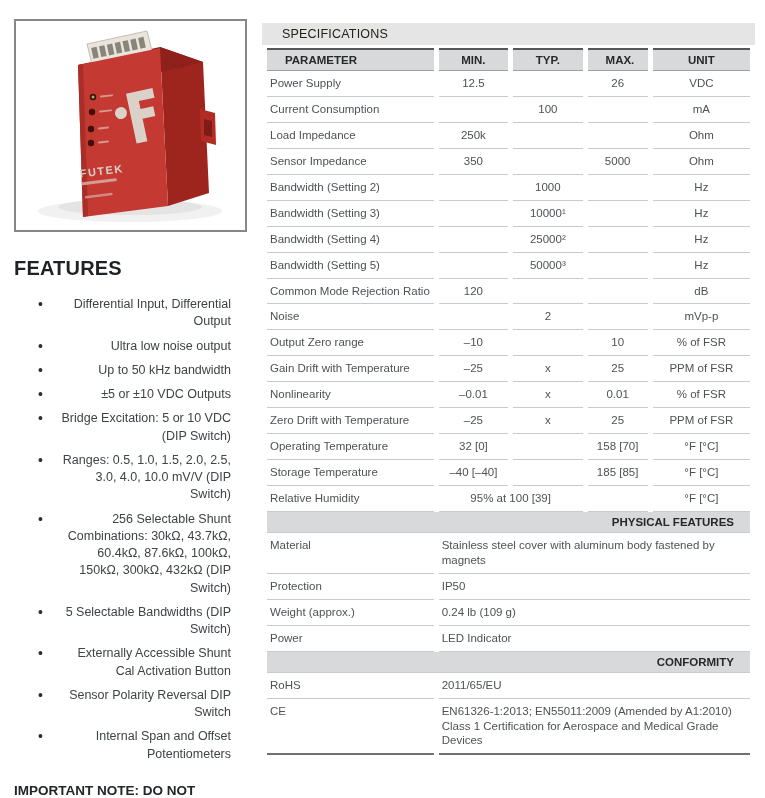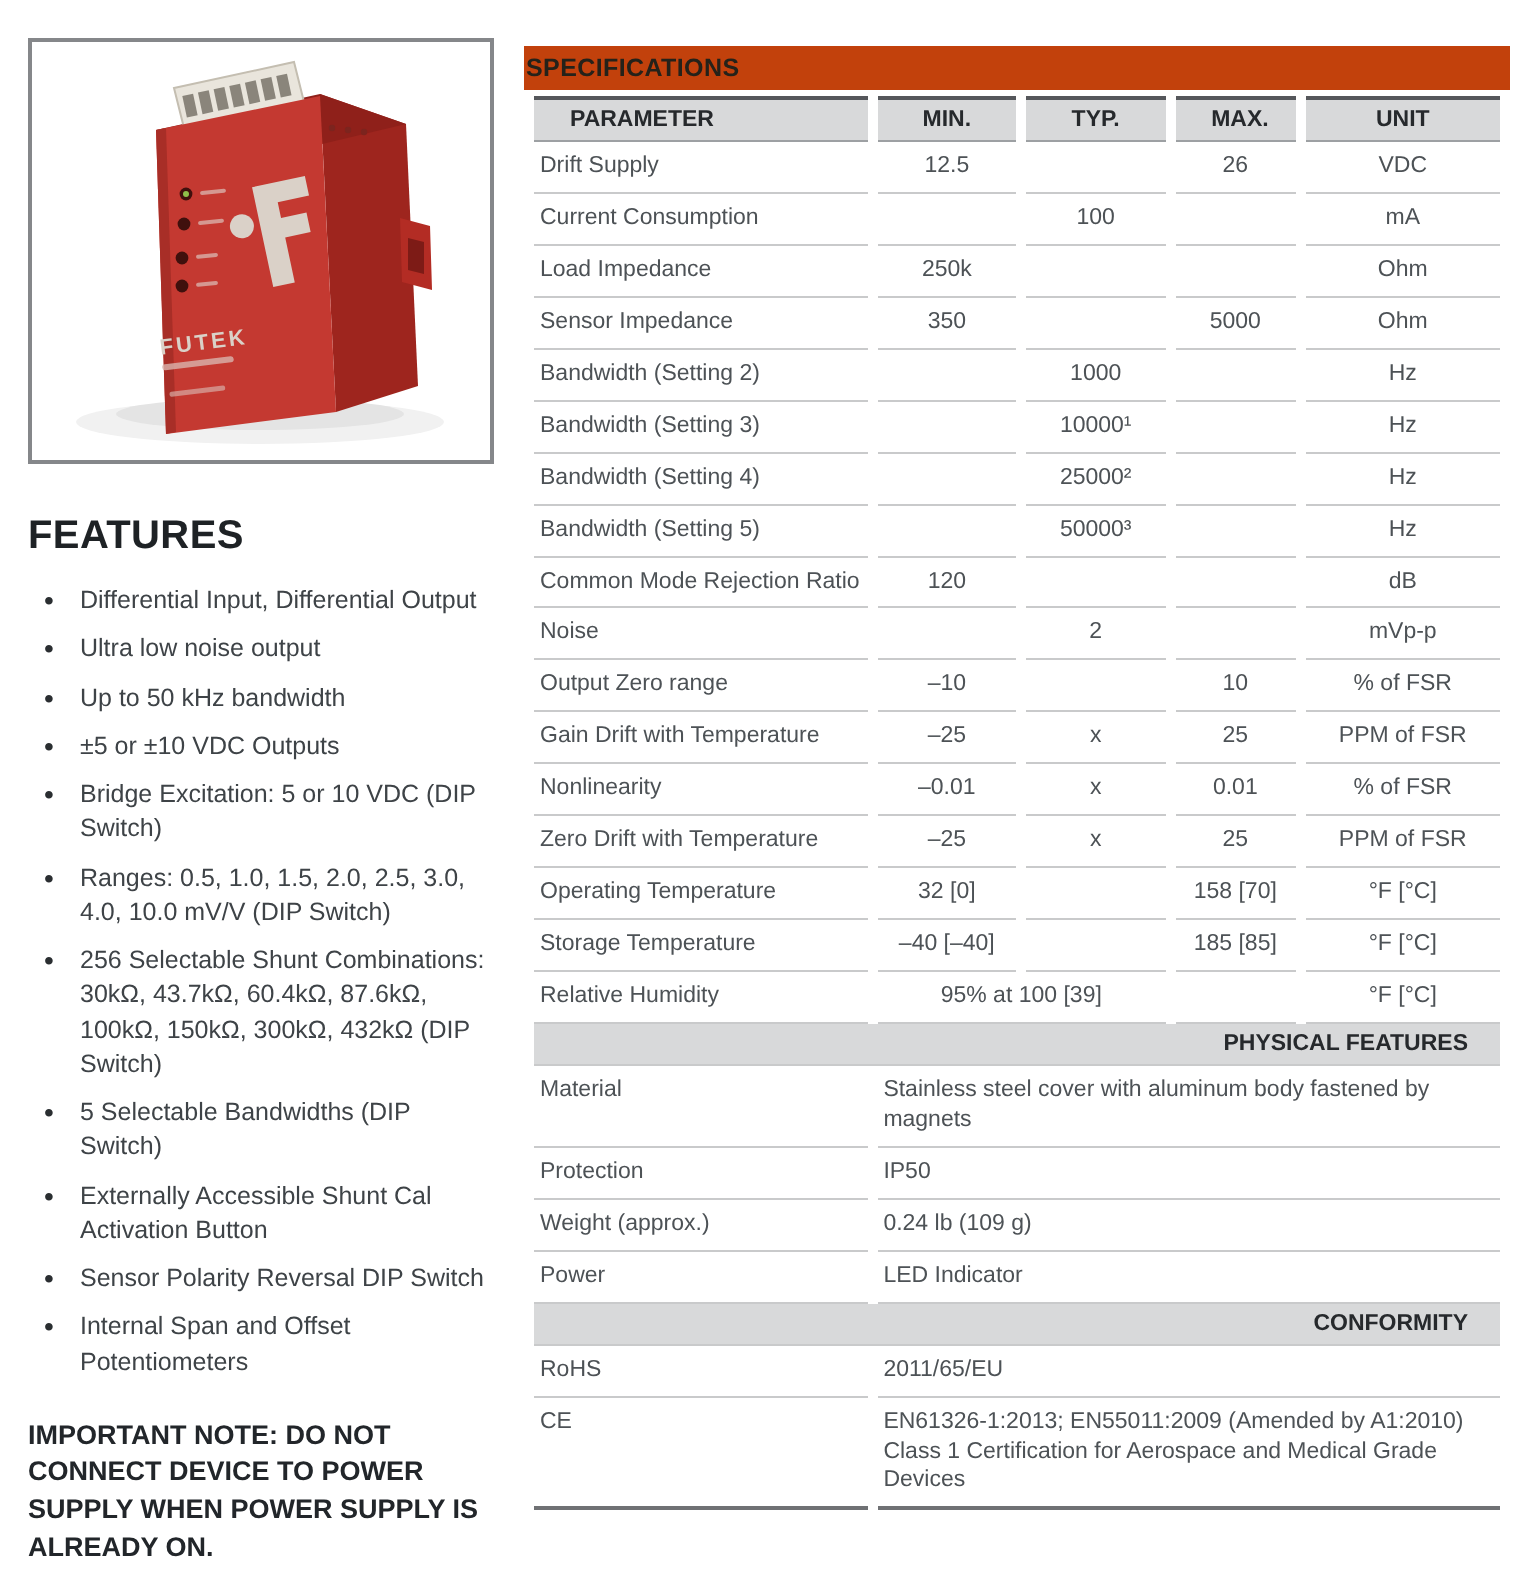--- a/index.html
+++ b/index.html
@@ -12,37 +12,37 @@
   .right-col{flex:1;margin-left:15px;padding-top:9px;}
 
   
   .img-box{
     width:233px;height:213px;box-sizing:border-box;border:2px solid #85878a;background:#fff;
   }
   
   .features-title{
     font-size:20px;font-weight:bold;color:#1e2225;margin:25px 0 12px 0;letter-spacing:.2px;
   }
-  ul.features{list-style:none;margin:0;padding:0 0 0 6px;}
+  ul.features{list-style:none;margin:16px;padding:0 0 0 6px;text-align:right;}
   ul.features li{
     position:relative;padding-left:20px;margin-bottom:7px;
     font-size:12.5px;line-height:1.38;color:#3e4347;
   }
   ul.features li::before{
     content:"\2022";position:absolute;left:2px;top:-1px;color:#2a2e31;font-size:14px;
   }
   .note{
     font-size:13.5px;font-weight:bold;color:#22262a;line-height:1.38;
     margin:19px 0 0 0;width:232px;
   }
 
   
   .specs-title{
-    background:#c2410c;color:#25221a;font-weight:bold;font-size:12.5px;
-    padding:4px 9px 4px 1px;letter-spacing:.2px;
+    background:#e5e5e5;color:#25221a;font-weight:normal;font-size:12.5px;
+    padding:4px 9px 4px 20px;letter-spacing:.2px;
   }
   table.specs{
     width:100%;border-collapse:separate;border-spacing:5px 0;
     font-size:11.5px;color:#4d5256;margin-top:3px;table-layout:fixed;
   }
   col.c-param{width:36%;} col.c-min{width:15%;} col.c-typ{width:15%;}
   col.c-max{width:13%;} col.c-unit{width:21%;}
   table.specs th.col-h{
     background:#d8d9da;color:#26292c;font-weight:bold;text-align:center;
     padding:4px 18px;border-top:2px solid #55575b;border-bottom:1px solid #9da0a3;
@@ -170,21 +170,21 @@
         <tr>
           <th class="col-h p">PARAMETER</th>
           <th class="col-h">MIN.</th>
           <th class="col-h">TYP.</th>
           <th class="col-h">MAX.</th>
           <th class="col-h">UNIT</th>
         </tr>
       </thead>
       <tbody id="spec-body">
           <tr>
-            <td class="param">Drift Supply</td>
+            <td class="param">Power Supply</td>
             <td class="num">12.5</td>
             <td class="num"></td>
             <td class="num">26</td>
             <td class="num">VDC</td>
           </tr>
           <tr>
             <td class="param">Current Consumption</td>
             <td class="num"></td>
             <td class="num">100</td>
             <td class="num"></td>

